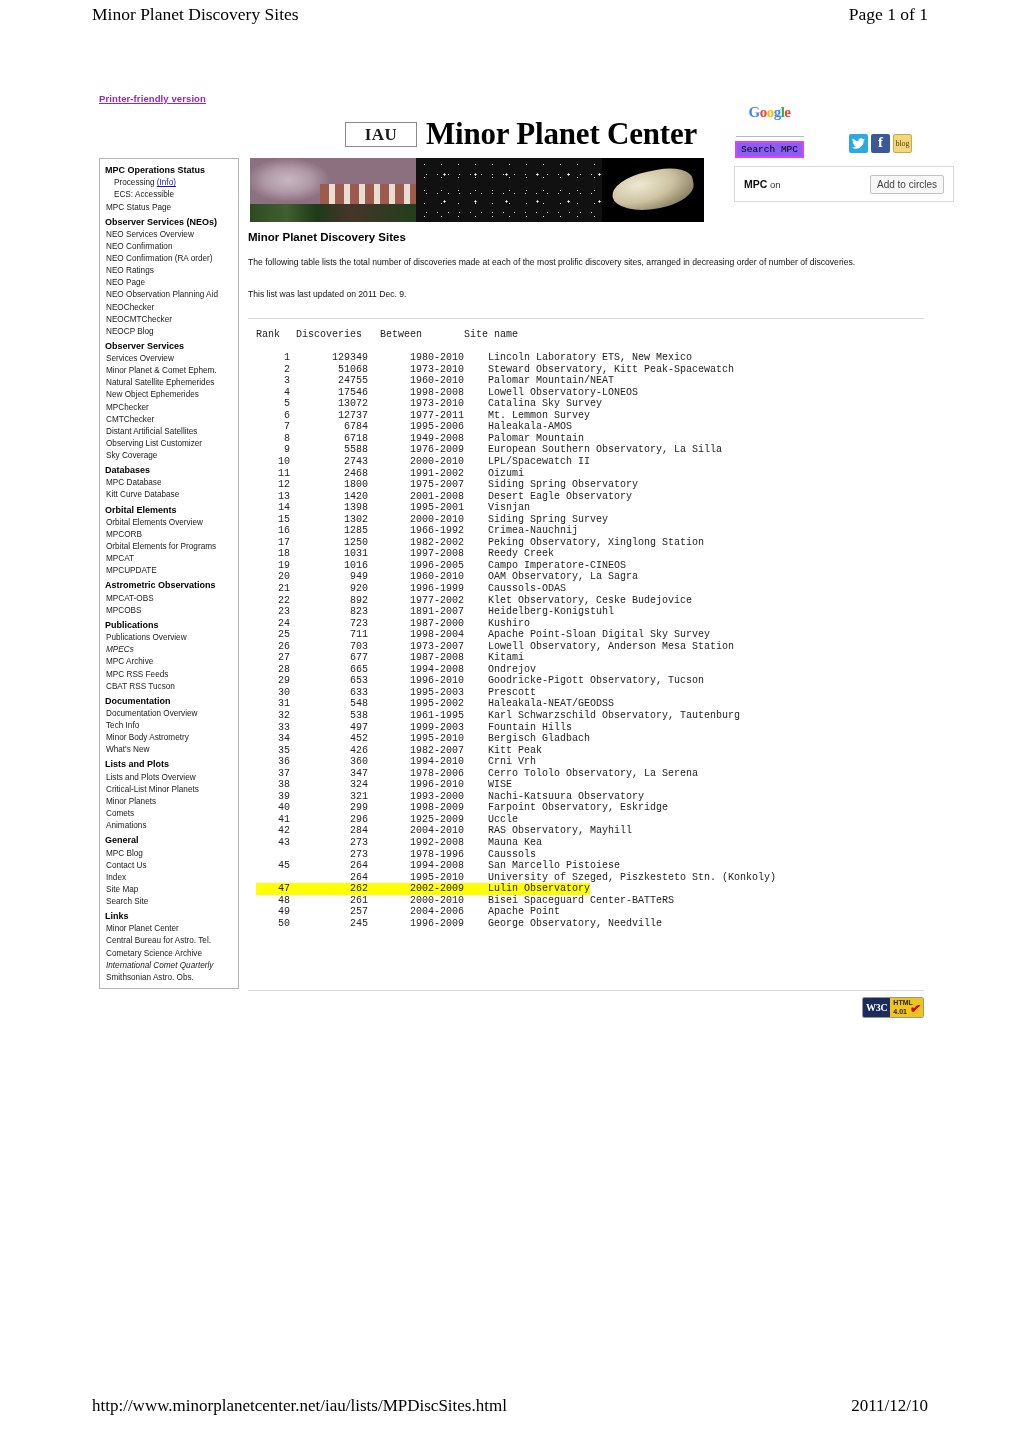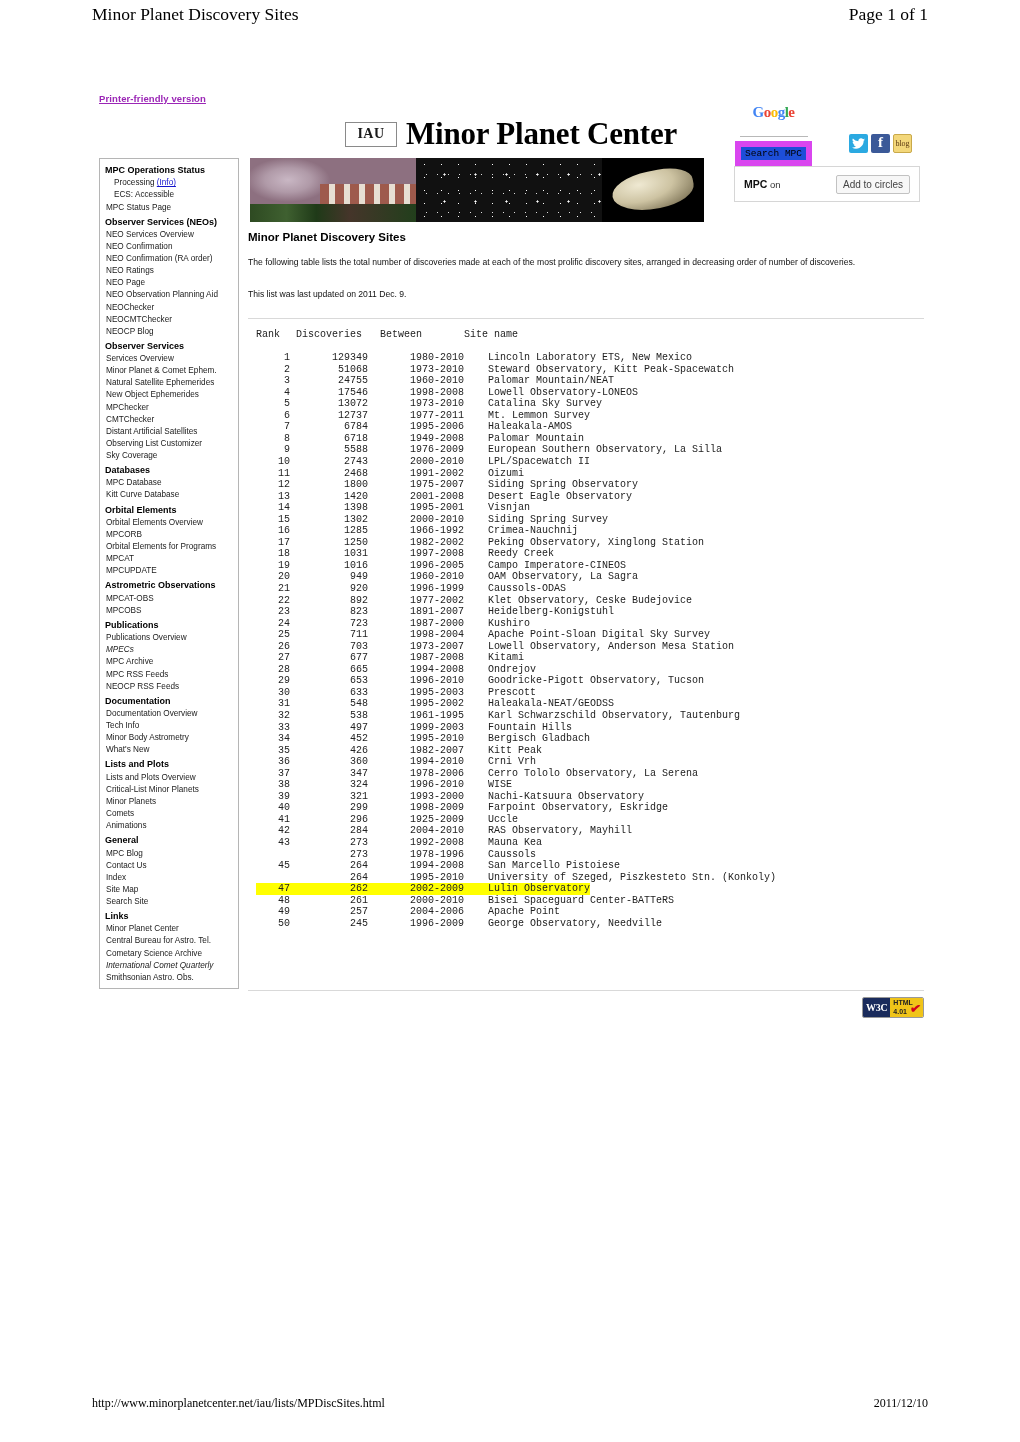--- a/index.html
+++ b/index.html
@@ -15,21 +15,21 @@
   
   .print-hdr {
     position: absolute; left: 92px; top: 4px; width: 836px;
     font-family: "Liberation Serif", serif;
     font-size: 17.5px; color: #000;
     display: flex; justify-content: space-between; align-items: baseline;
   }
   .print-ftr {
     position: absolute; left: 92px; top: 1396px; width: 836px;
     font-family: "Liberation Serif", serif;
-    font-size: 12px; color: #000;
+    font-size: 17px; color: #000;
     display: flex; justify-content: space-between; align-items: baseline; gap: 37px;
   }
 
   
   .pf-link {
     position: absolute; left: 99px; top: 93px;
     font-size: 9.5px; font-weight: bold; color: #9b26b6;
     text-decoration: underline; letter-spacing: .1px;
     cursor: pointer;
   }
@@ -51,22 +51,22 @@
   .search-input {
     width: 68px; height: 13px;
     border: none; border-bottom: 1px solid #b8b8b8;
     background: #fff; font-size: 9px; padding: 0 2px;
     font-family: "Liberation Sans", sans-serif;
     outline: none;
   }
   .search-btn {
     font-family: "Liberation Mono", monospace;
     font-size: 9.5px; color: #000;
-    background: #1d4ed8;
-    border: 6px solid #d946ef;
+    background: #8b5cf6;
+    border: 2px solid #d946ef;
     padding: 1px 4px; cursor: pointer;
     white-space: nowrap;
   }
   .social-row {
     position: absolute; left: 849px; top: 134px;
     display: flex; gap: 3px; align-items: center;
   }
   .soc {
     width: 19px; height: 19px; border-radius: 2px;
     display: flex; align-items: center; justify-content: center;
@@ -75,44 +75,44 @@
   .soc-tw { background: #2ba9e1; }
   .soc-fb { background: #3b5998; color: #fff;
     font-family: "Liberation Serif", serif; font-weight: bold;
     font-size: 15px; line-height: 1; padding-bottom: 2px; }
   .soc-blog { background: #f3d77a; border: 1px solid #c9a94a;
     color: #5c3a12; font-size: 8px; font-weight: normal;
     font-family: "Liberation Serif", serif; }
 
   .gplus-box {
     position: absolute; left: 734px; top: 166px;
-    width: 186px; height: 36px;
+    width: 220px; height: 36px;
     border: 1px solid #d6d6d6; background: #fff;
     display: flex; align-items: center; justify-content: space-between;
     padding: 0 9px;
   }
   .gplus-label { font-size: 9.5px; color: #333; }
   .gplus-label b { font-size: 10.5px; color: #111; }
   .gplus-btn {
     font-size: 10px; color: #444; background: #f7f7f7;
     border: 1px solid #c2c2c2; border-radius: 2px;
     padding: 3px 6px; cursor: pointer; white-space: nowrap;
   }
 
   
   .banner-title {
     position: absolute; left: 345px; top: 116px;
     display: flex; align-items: center; gap: 9px;
   }
   .iau-badge {
-    width: 52px; height: 25px; border: 1px solid #8a8a8a;
+    width: 72px; height: 25px; border: 1px solid #8a8a8a;
     background: #fff; display: flex; align-items: center;
     justify-content: center;
     font-family: "Liberation Serif", serif;
-    font-size: 14px; font-weight: bold; color: #1a1a1a;
+    font-size: 17px; font-weight: bold; color: #1a1a1a;
     letter-spacing: 0.5px; line-height: 1;
   }
   .mpc-wordmark {
     font-family: "Liberation Serif", serif;
     font-size: 31px; font-weight: bold; color: #000;
     letter-spacing: -0.2px; white-space: nowrap;
   }
   .banner-strip {
     position: absolute; left: 250px; top: 158px;
     width: 454px; height: 64px;
@@ -326,21 +326,21 @@
     <div class="sb-item"><span>MPCAT</span></div>
     <div class="sb-item"><span>MPCUPDATE</span></div>
     <div class="sb-head">Astrometric Observations</div>
     <div class="sb-item"><span>MPCAT-OBS</span></div>
     <div class="sb-item"><span>MPCOBS</span></div>
     <div class="sb-head">Publications</div>
     <div class="sb-item"><span>Publications Overview</span></div>
     <div class="sb-item italic"><span>MPECs</span></div>
     <div class="sb-item"><span>MPC Archive</span></div>
     <div class="sb-item"><span>MPC RSS Feeds</span></div>
-    <div class="sb-item"><span>NEOCP RSS Feeds</span></div>
+    <div class="sb-item"><span>CBAT RSS Tucson</span></div>
     <div class="sb-head">Documentation</div>
     <div class="sb-item"><span>Documentation Overview</span></div>
     <div class="sb-item"><span>Tech Info</span></div>
     <div class="sb-item"><span>Minor Body Astrometry</span></div>
     <div class="sb-item"><span>What's New</span></div>
     <div class="sb-head">Lists and Plots</div>
     <div class="sb-item"><span>Lists and Plots Overview</span></div>
     <div class="sb-item"><span>Critical-List Minor Planets</span></div>
     <div class="sb-item"><span>Minor Planets</span></div>
     <div class="sb-item"><span>Comets</span></div>

